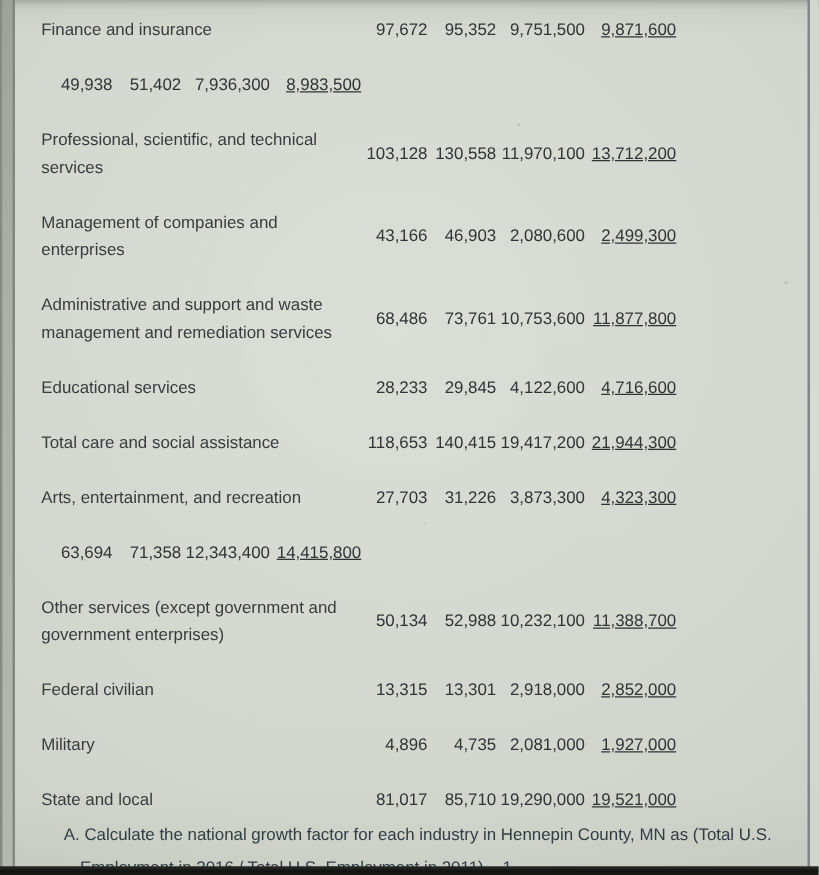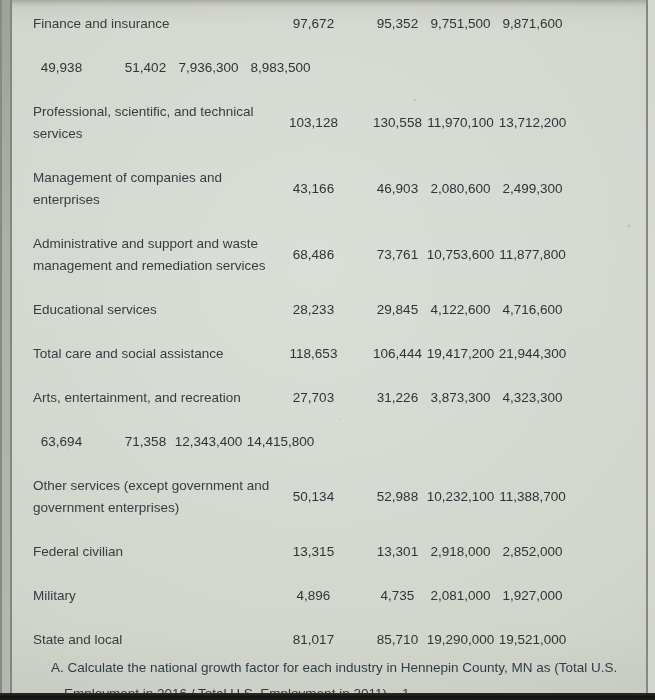--- a/index.html
+++ b/index.html
@@ -63,29 +63,29 @@
   }
   .row:last-child { margin-bottom: 4px; }
   .label {
     width: 252px;
     flex: none;
     line-height: 22px;
     color: #383c3f;
   }
   .cell {
     display: inline-block;
-    text-align: center;
+    text-align: right;
     line-height: 22px;
     color: #303437;
     white-space: nowrap;
   }
   .c1 { width: 57px; }
-  .c2 { width: 55px; margin-left: 28px; }
+  .c2 { width: 55px; }
   .c3 { width: 71px; }
-  .c4 { width: 73px; }
+  .c4 { width: 73px; text-decoration: underline; }
   .question {
     margin-top: 2px;
     width: 592px;
     padding-left: 31px;
     text-indent: -13px;
     line-height: 26px;
     font-size: 13.5px;
     color: #313d44;
   }
   .bottom-bar {
@@ -143,21 +143,21 @@
         <div class="row">
           <div class="label">Educational services</div>
           <span class="cell c1">28,233</span>
           <span class="cell c2">29,845</span>
           <span class="cell c3">4,122,600</span>
           <span class="cell c4">4,716,600</span>
         </div>
         <div class="row">
           <div class="label">Total care and social assistance</div>
           <span class="cell c1">118,653</span>
-          <span class="cell c2">106,444</span>
+          <span class="cell c2">140,415</span>
           <span class="cell c3">19,417,200</span>
           <span class="cell c4">21,944,300</span>
         </div>
         <div class="row">
           <div class="label">Arts, entertainment, and recreation</div>
           <span class="cell c1">27,703</span>
           <span class="cell c2">31,226</span>
           <span class="cell c3">3,873,300</span>
           <span class="cell c4">4,323,300</span>
         </div>

